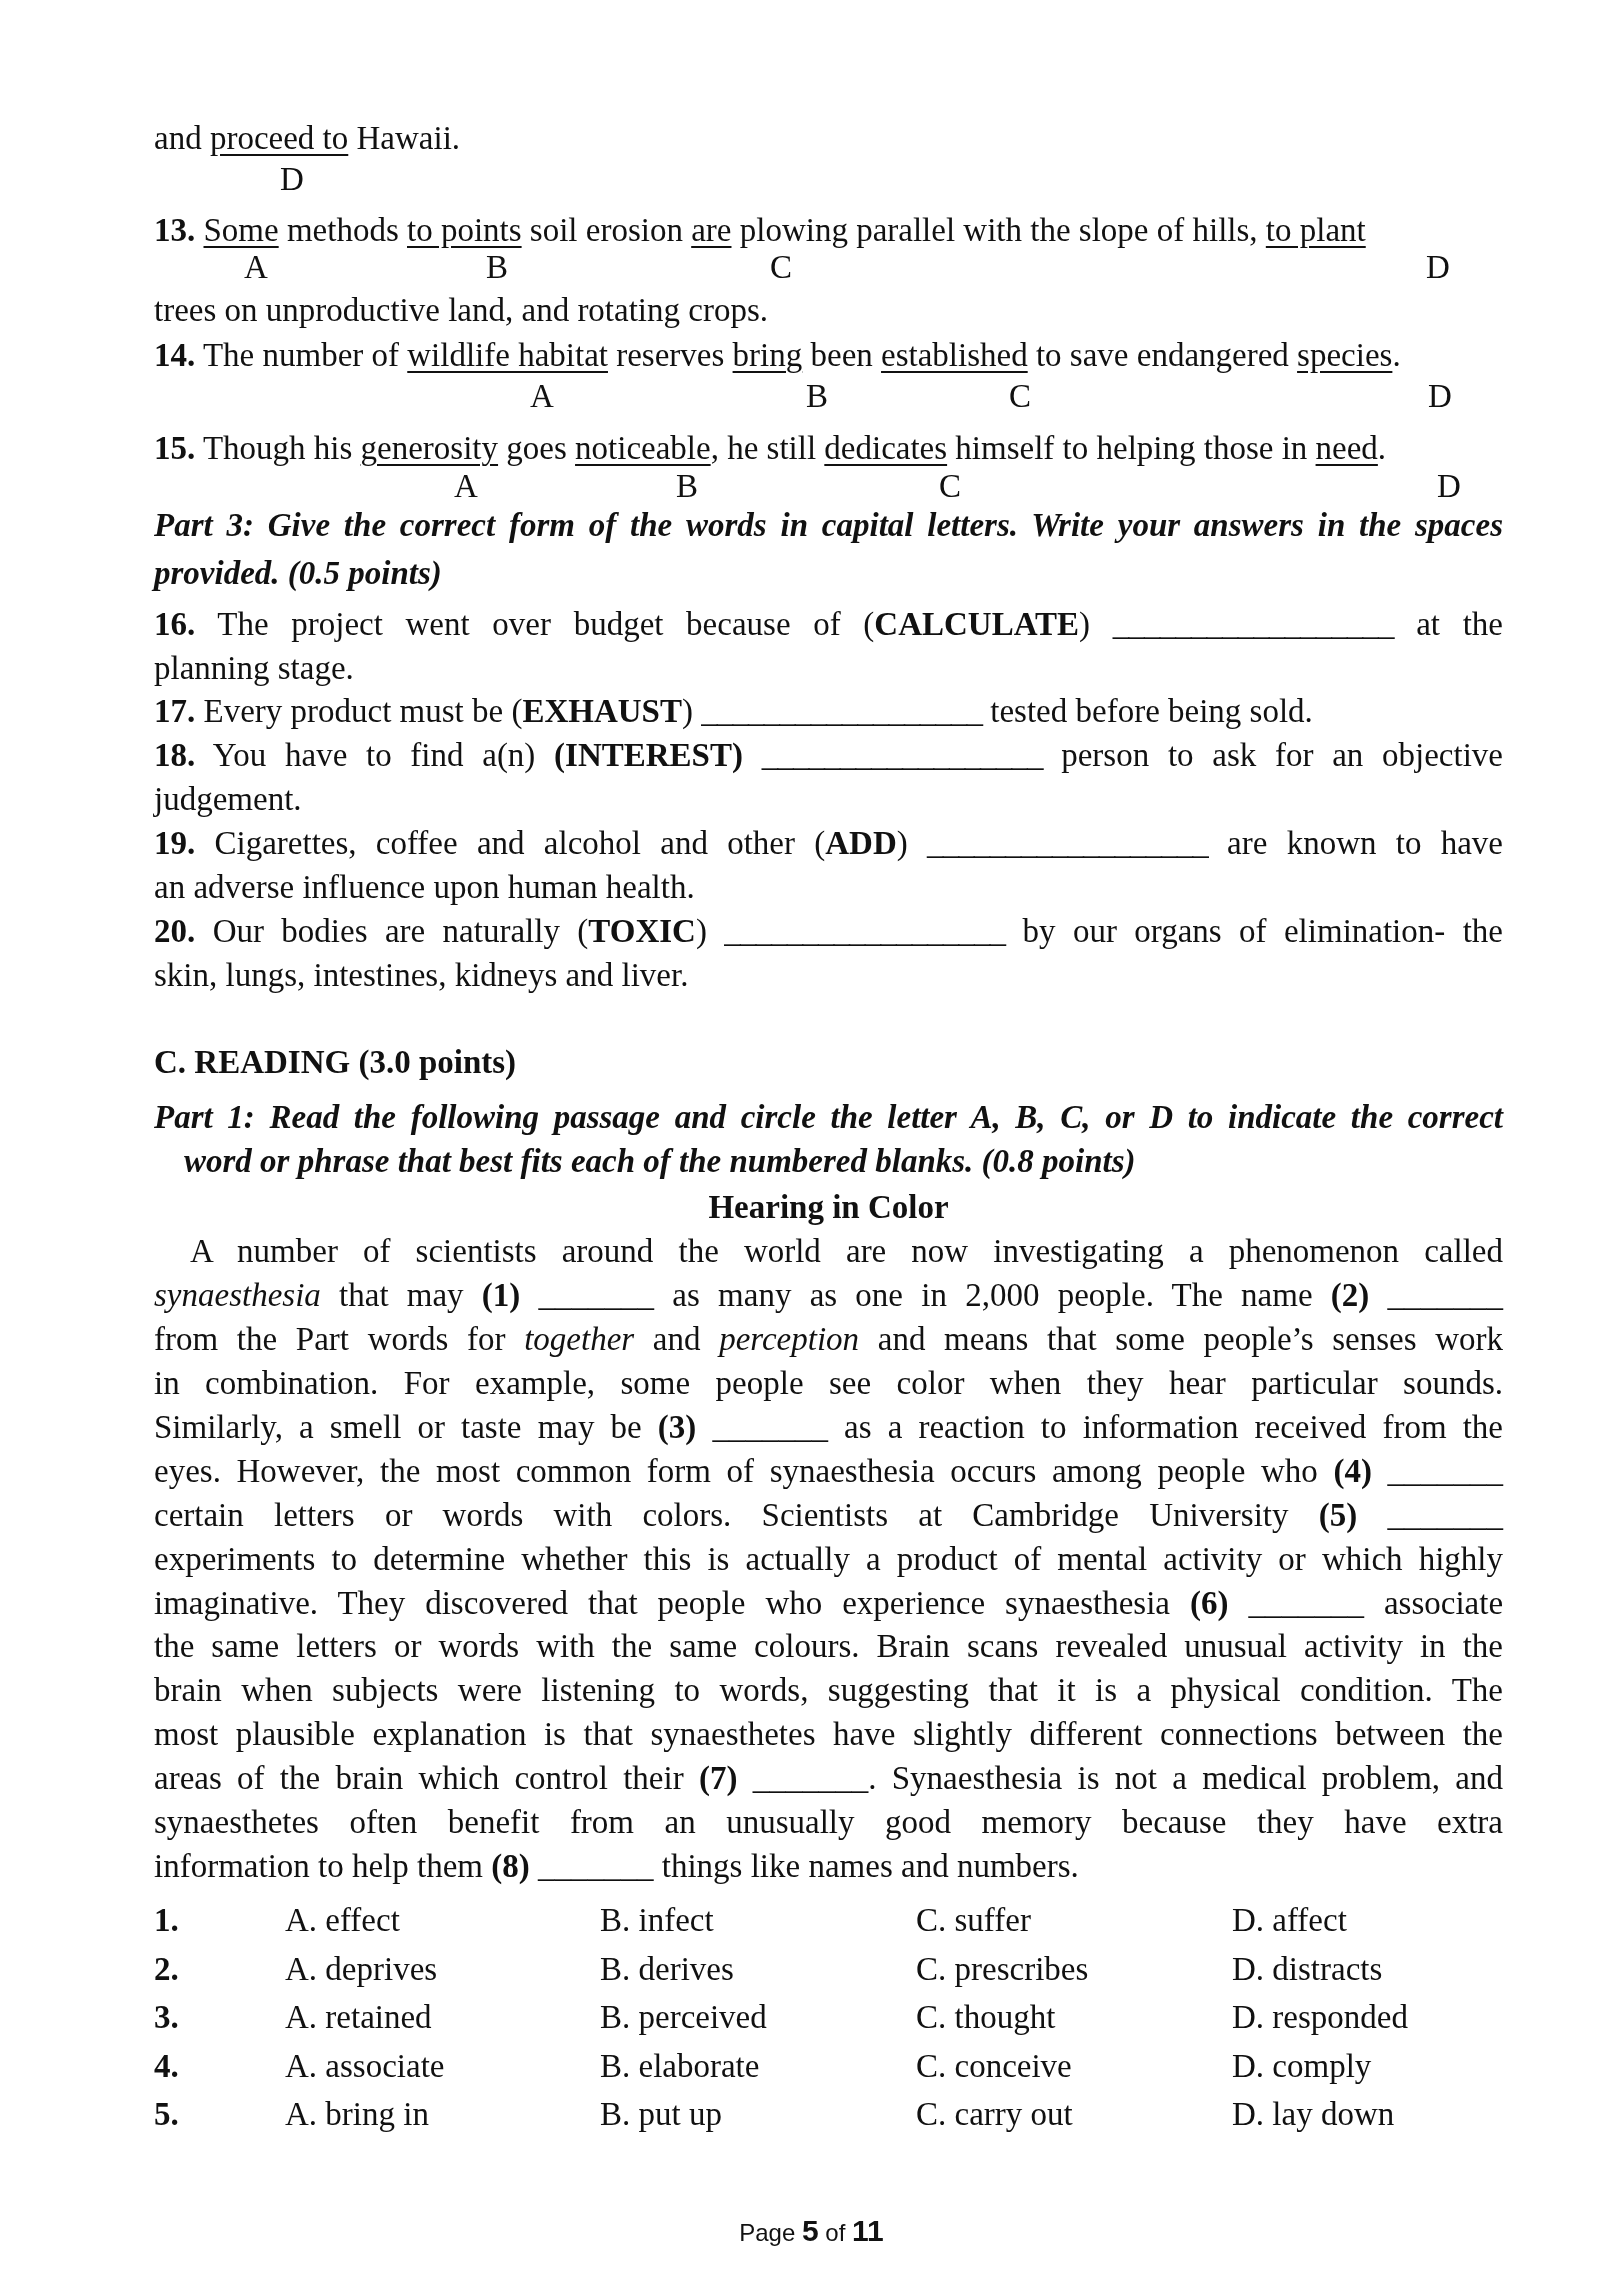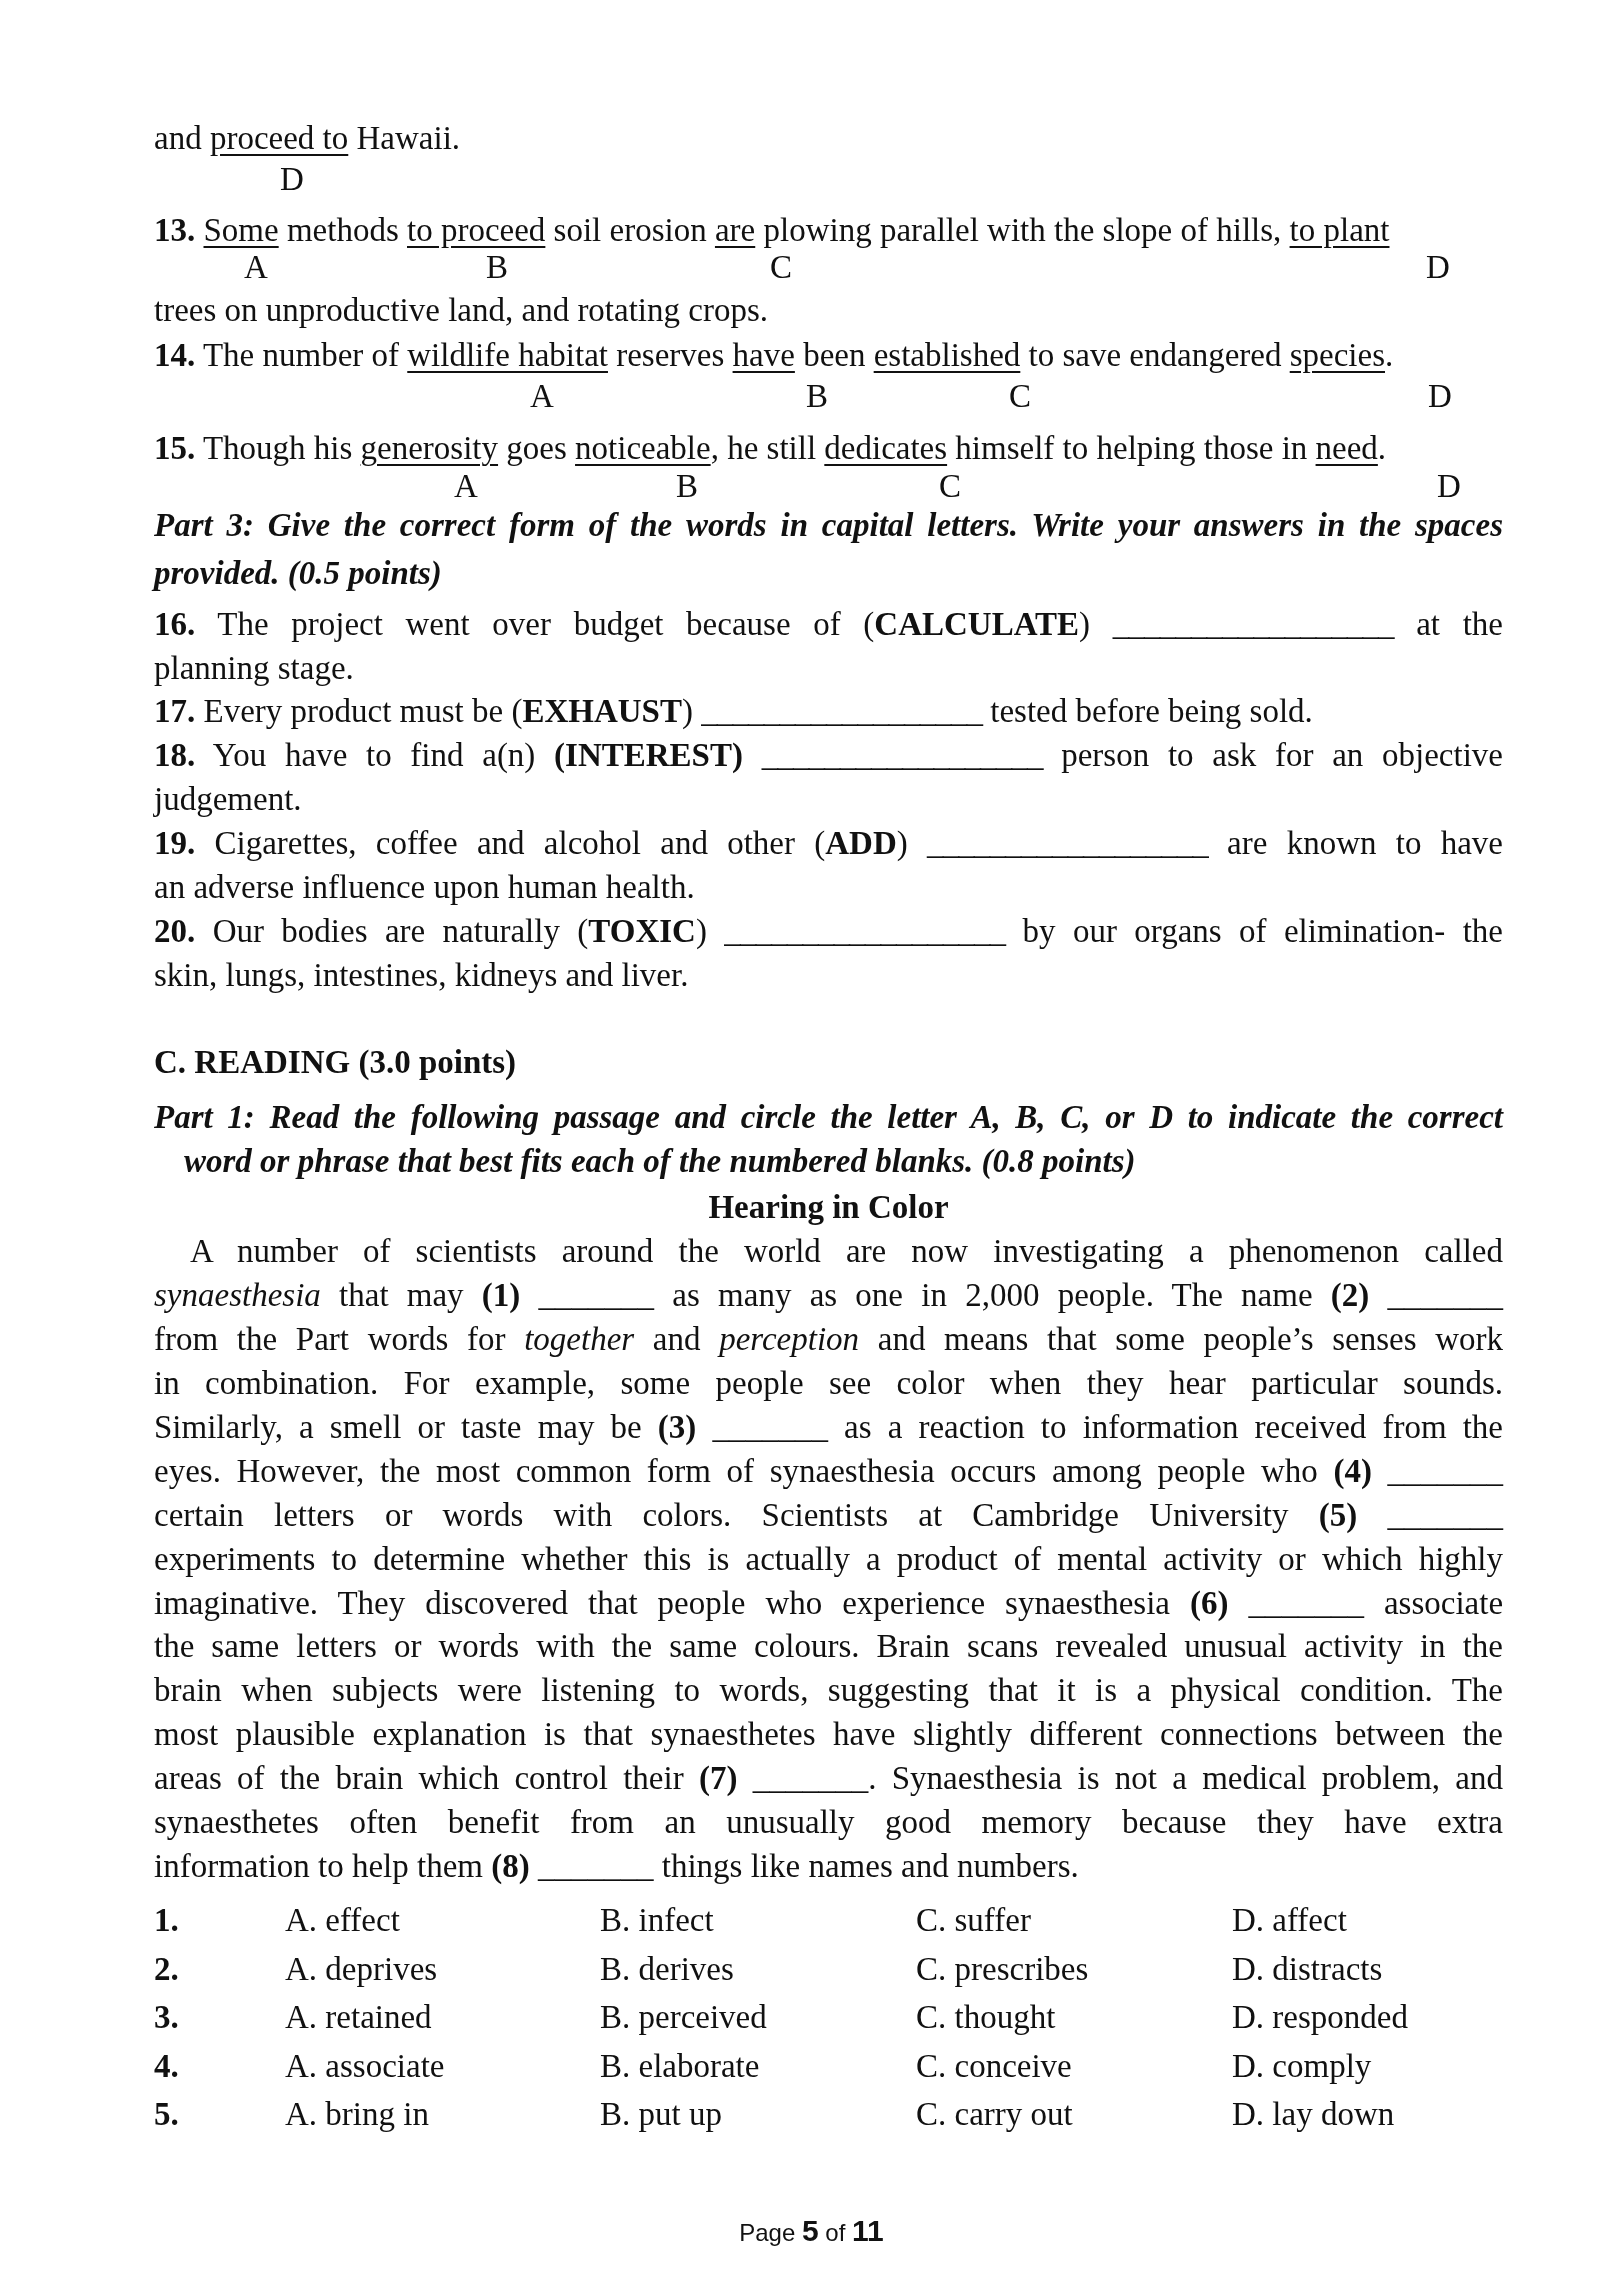--- a/index.html
+++ b/index.html
@@ -23,30 +23,30 @@
 </head>
 <body>
 
 <div class="line" style="top:118px;">
   <span>and </span><span class="u">proceed to</span><span> Hawaii.</span>
 </div>
 <div class="letter" style="top:159px; left:280px;">D</div>
 
 <div class="line" style="top:210px;">
   <span class="b">13.</span>
-  <span class="u">Some</span><span> methods </span><span class="u">to proceed</span><span> soil erosion </span><span class="u">are</span><span> plowing parallel with the slope of hills, </span><span class="u">to plant</span>
+  <span class="u">Some</span><span> methods </span><span class="u">to points</span><span> soil erosion </span><span class="u">are</span><span> plowing parallel with the slope of hills, </span><span class="u">to plant</span>
 </div>
 <div class="letter" style="top:247px; left:244px;">A</div>
 <div class="letter" style="top:247px; left:486px;">B</div>
 <div class="letter" style="top:247px; left:770px;">C</div>
 <div class="letter" style="top:247px; left:1426px;">D</div>
 <div class="line" style="top:290px;">trees on unproductive land, and rotating crops.</div>
 
 <div class="line" style="top:335px;">
-  <span class="b">14.</span><span> The number of </span><span class="u">wildlife habitat</span><span> reserves </span><span class="u">have</span><span> been </span><span class="u">established</span><span> to save endangered </span><span class="u">species</span><span>.</span>
+  <span class="b">14.</span><span> The number of </span><span class="u">wildlife habitat</span><span> reserves </span><span class="u">bring</span><span> been </span><span class="u">established</span><span> to save endangered </span><span class="u">species</span><span>.</span>
 </div>
 <div class="letter" style="top:376px; left:530px;">A</div>
 <div class="letter" style="top:376px; left:806px;">B</div>
 <div class="letter" style="top:376px; left:1009px;">C</div>
 <div class="letter" style="top:376px; left:1428px;">D</div>
 
 <div class="line" style="top:428px;">
   <span class="b">15.</span><span> Though his </span><span class="u">generosity</span><span> goes </span><span class="u">noticeable</span><span>, he still </span><span class="u">dedicates</span><span> himself to helping those in </span><span class="u">need</span><span>.</span>
 </div>
 <div class="letter" style="top:466px; left:454px;">A</div>

